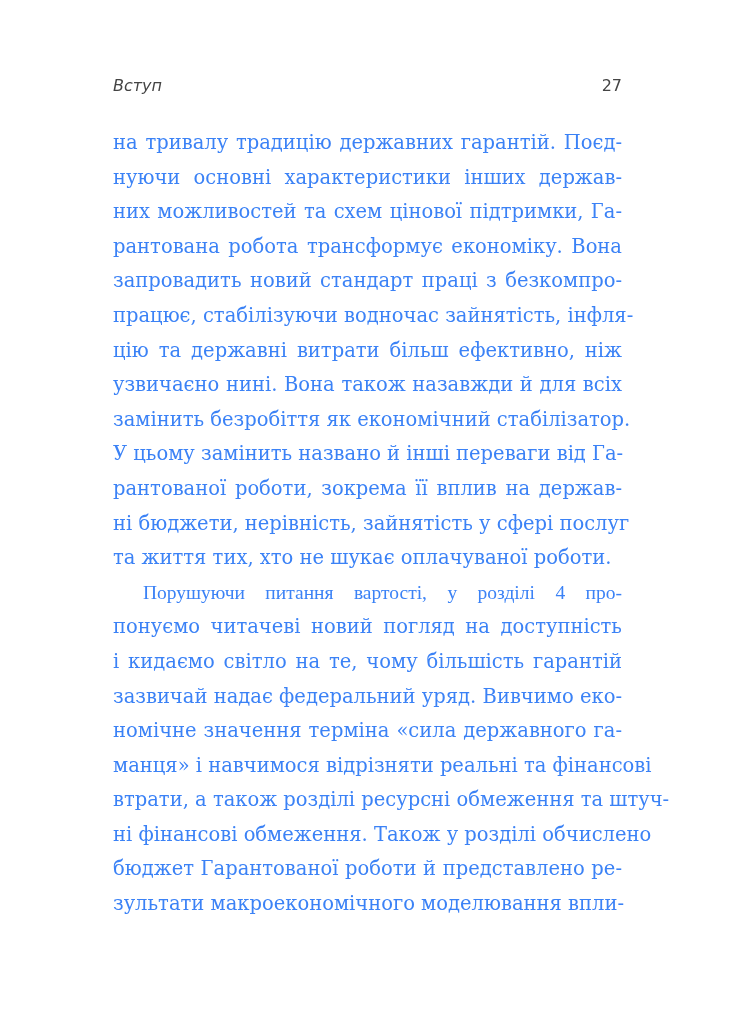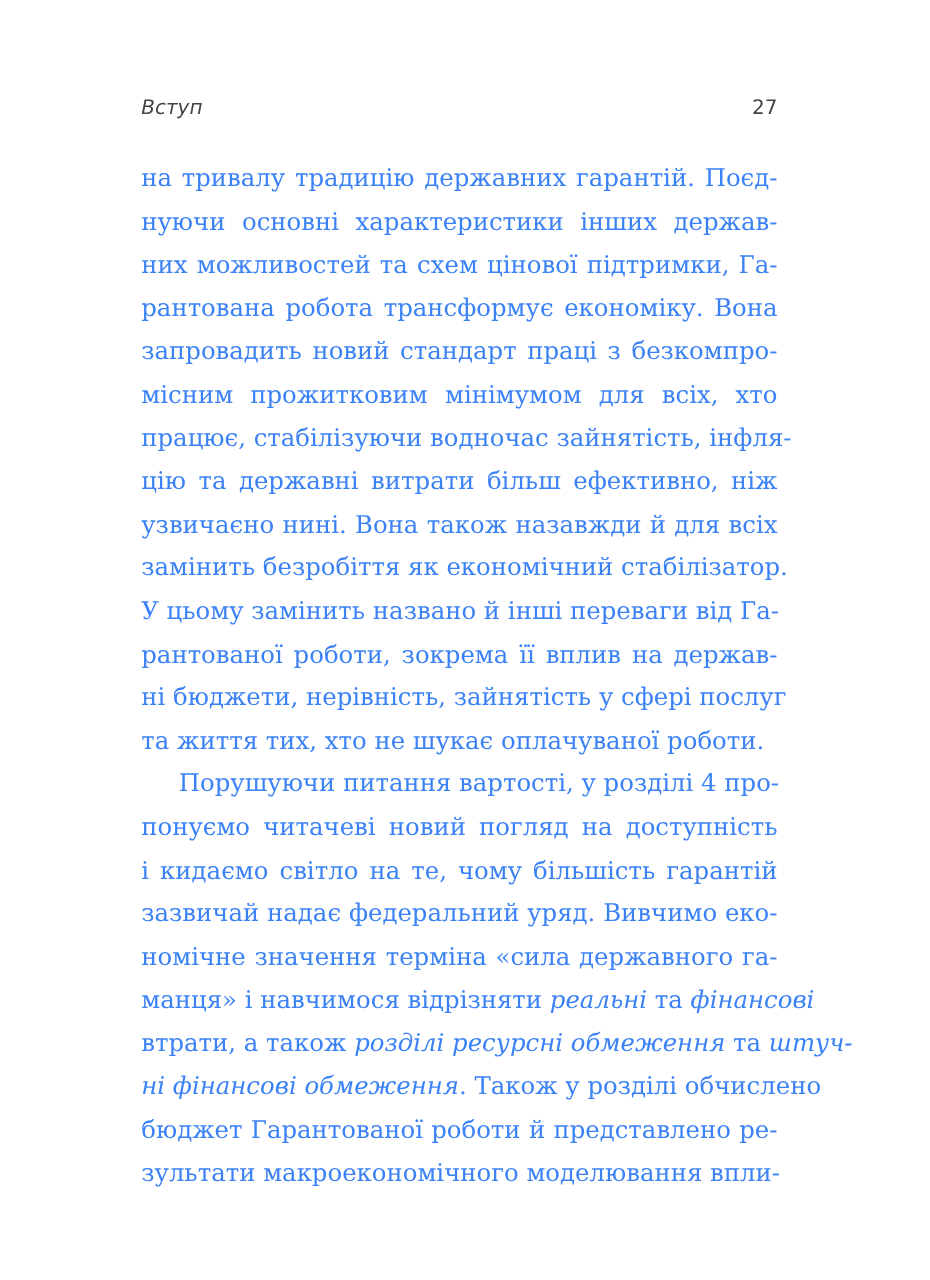--- a/index.html
+++ b/index.html
@@ -13,39 +13,38 @@
     font-family: "DejaVu Sans", sans-serif; font-size: 16px; color: #444; gap: 12px;
   }
   .running-head .section { font-style: italic; }
   .text-block {
     position: absolute; left: 113px; width: 509px; top: 126px;
     font-family: "DejaVu Serif", serif; font-size: 19.5px; line-height: 34.6px;
     color: #3b82f6;
   }
   .line { display: block; white-space: nowrap; text-align: justify; text-align-last: justify; height: 34.6px; overflow: visible; }
   .line.last { text-align-last: left; }
-  .line.indent { padding-left: 30px; }
-  .it { font-style: italic; }
+  .line.indent { padding-left: 30px; font-family: Liberation Serif, serif; }
+  .it { }
 </style>
 </head>
 <body>
 
 <div class="running-head">
   <span class="section">Вступ</span>
   <span class="pageno">27</span>
 </div>
 
 <div class="text-block" id="text-block">
     <div>
       <span class="line"><span>на тривалу традицію державних гарантій. Поєд-</span></span>
       <span class="line"><span>нуючи основні характеристики інших держав-</span></span>
       <span class="line"><span>них можливостей та схем цінової підтримки, Га-</span></span>
       <span class="line"><span>рантована робота трансформує економіку. Вона</span></span>
       <span class="line"><span>запровадить новий стандарт праці з безкомпро-</span></span>
-      <span class="line"><span>місним прожитковим мінімумом для всіх, хто</span></span>
       <span class="line"><span>працює, стабілізуючи водночас зайнятість, інфля-</span></span>
       <span class="line"><span>цію та державні витрати більш ефективно, ніж</span></span>
       <span class="line"><span>узвичаєно нині. Вона також назавжди й для всіх</span></span>
       <span class="line"><span>замінить безробіття як економічний стабілізатор.</span></span>
       <span class="line"><span>У цьому замінить названо й інші переваги від Га-</span></span>
       <span class="line"><span>рантованої роботи, зокрема її вплив на держав-</span></span>
       <span class="line"><span>ні бюджети, нерівність, зайнятість у сфері послуг</span></span>
       <span class="line last"><span>та життя тих, хто не шукає оплачуваної роботи.</span></span>
     </div>
     <div>

